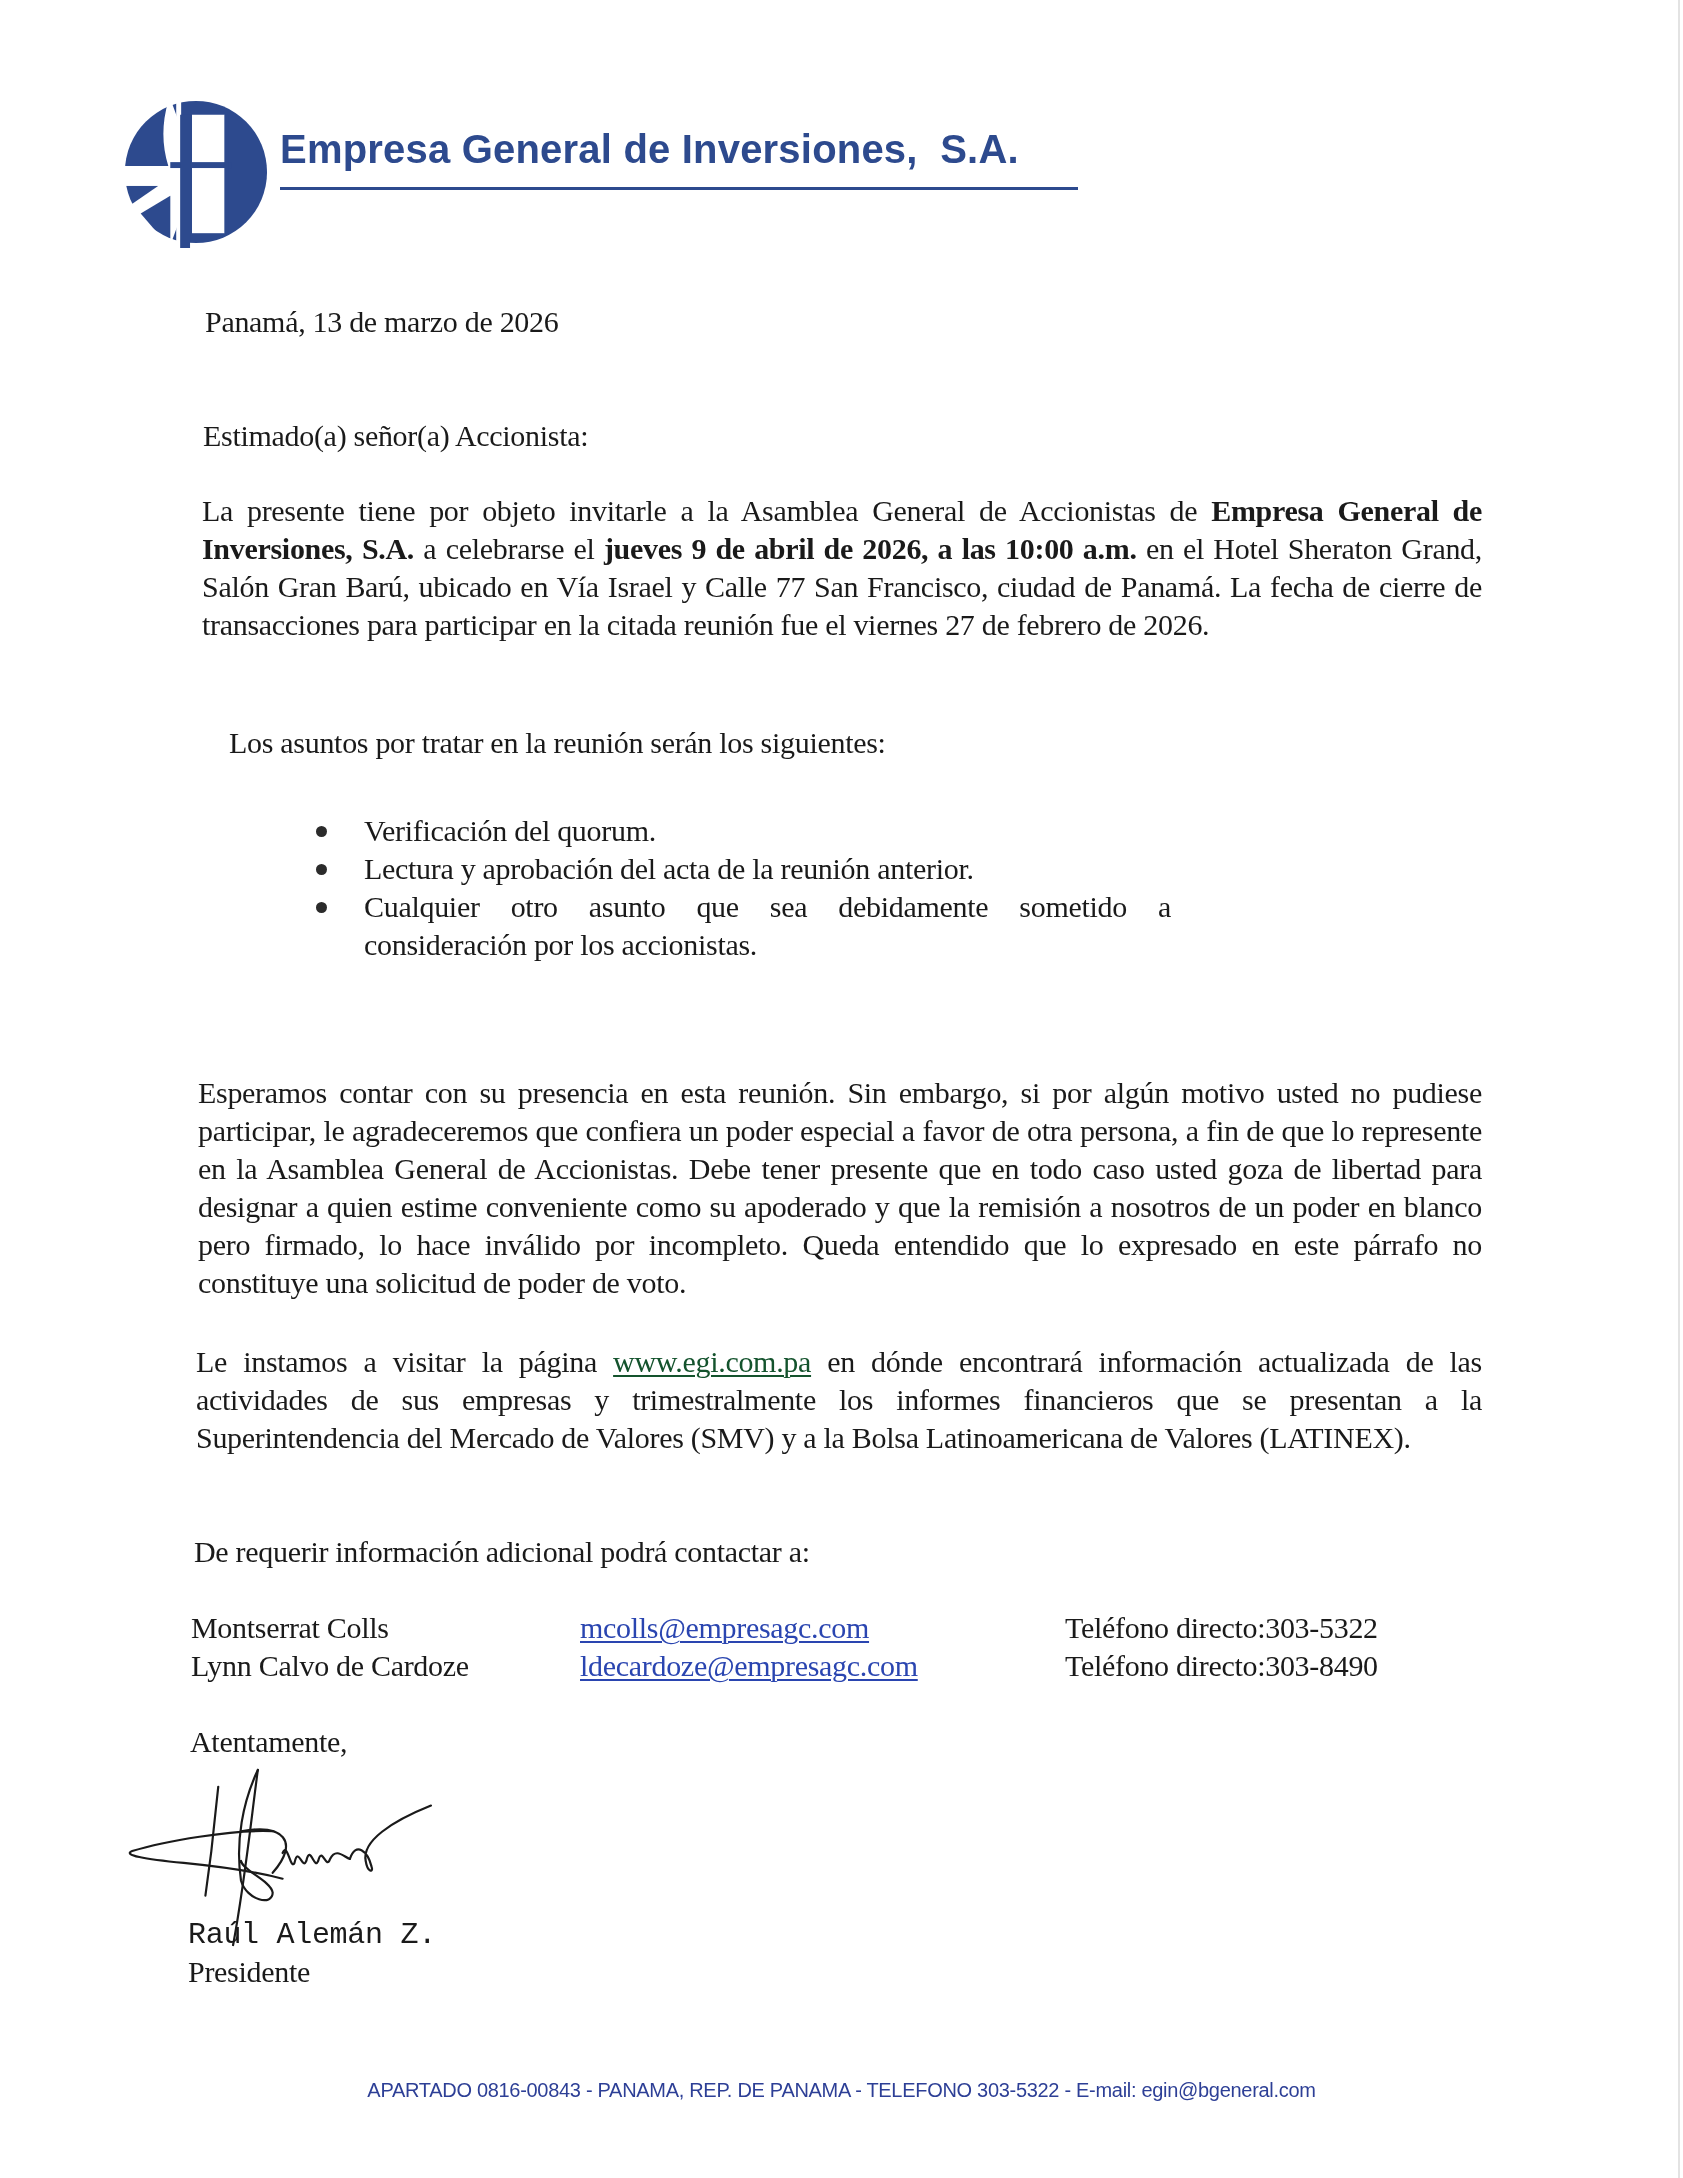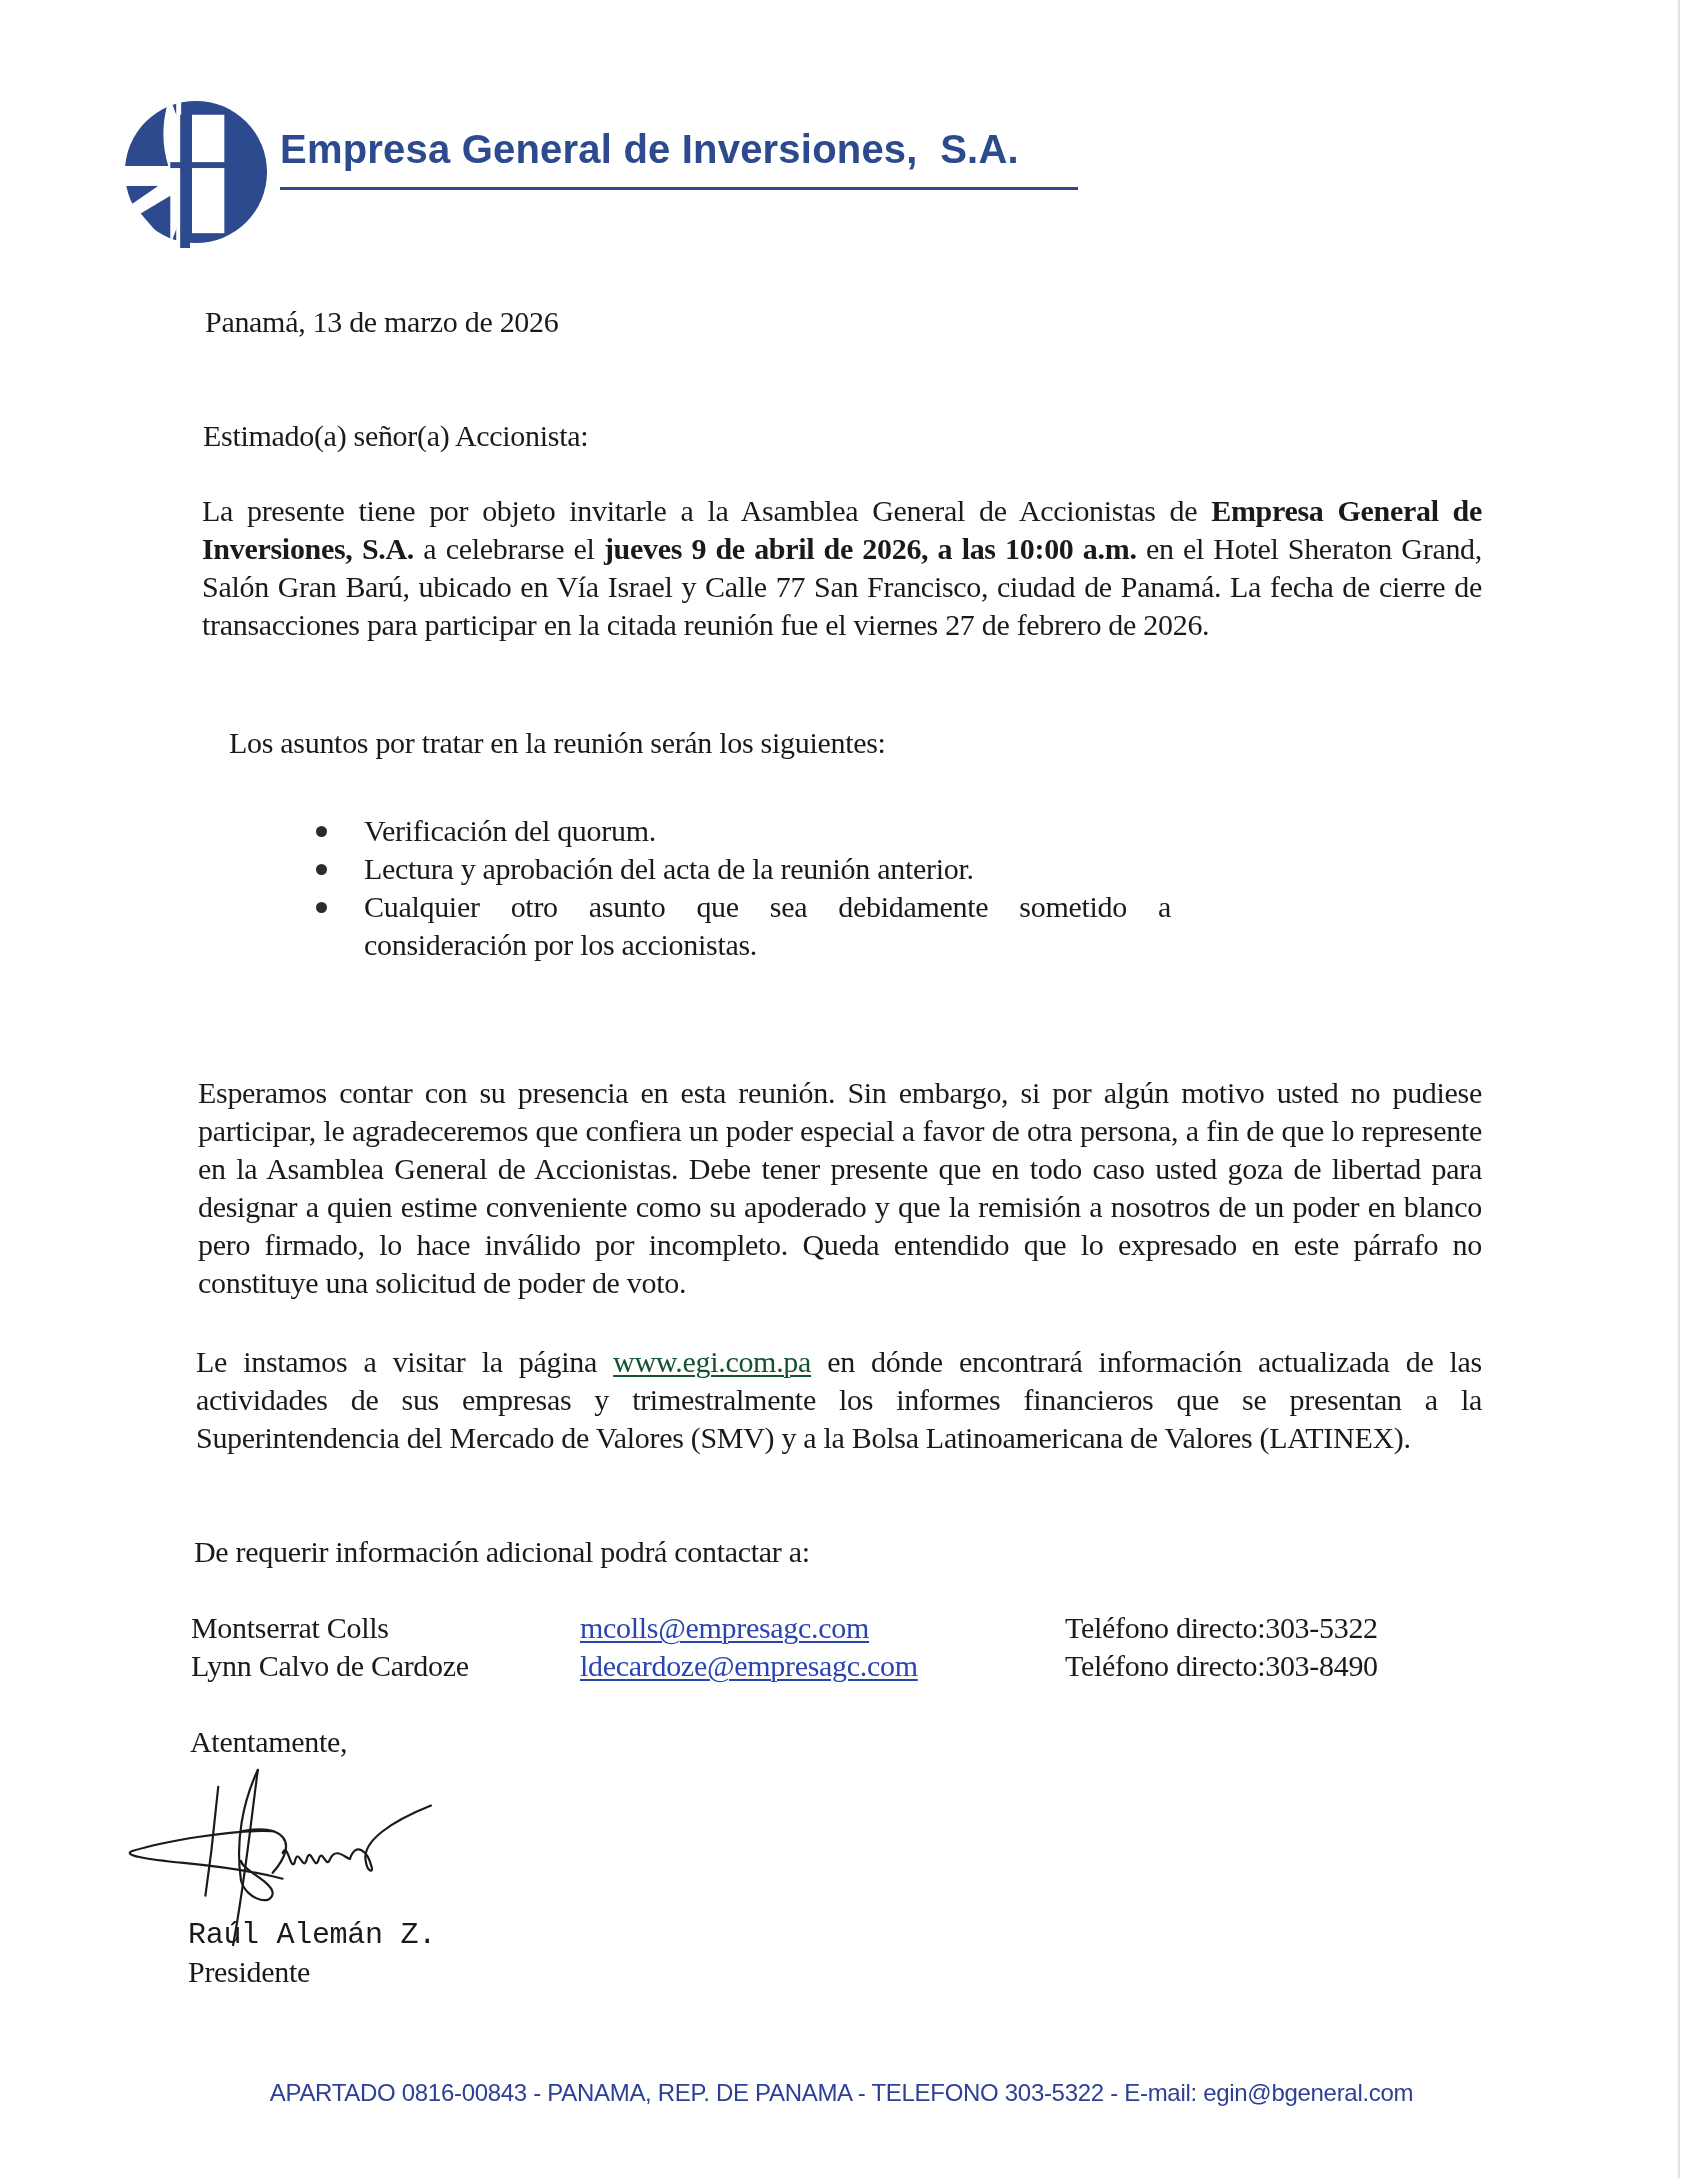--- a/index.html
+++ b/index.html
@@ -28,21 +28,21 @@
   .contacts { left:191px; top:1609px; }
   .contact-row { position:relative; height:38px; }
   .c-name { position:absolute; left:0; white-space:nowrap; }
   .c-email { position:absolute; left:389px; white-space:nowrap; color:#2a45b0; text-decoration:underline; text-decoration-thickness:2px; text-underline-offset:3px; }
   .c-phone { position:absolute; left:874px; white-space:nowrap; }
   .closing { left:190px; top:1723px; }
   .signature { left:124px; top:1762px; width:332px; height:188px; }
   .signer { left:188px; top:1916px;font-family:Liberation Mono, monospace; }
   .signer-role { left:188px; top:1953px; }
   .footer { left:0; width:1683px; top:2079px; text-align:center; font-family:"Liberation Sans", sans-serif;
-            font-size:24px; color:#2d3f96; letter-spacing:-0.3px; }
+            font-size:20px; color:#2d3f96; letter-spacing:-0.3px; }
   .scan-edge { right:3px; top:0; width:2px; height:2178px; background:#e3e3e3; }
 </style>
 </head>
 <body>
 
 <div class="abs scan-edge"></div>
 
 <div class="abs logo">
   <svg width="163" height="153" viewBox="0 0 165 155">
     <defs>

